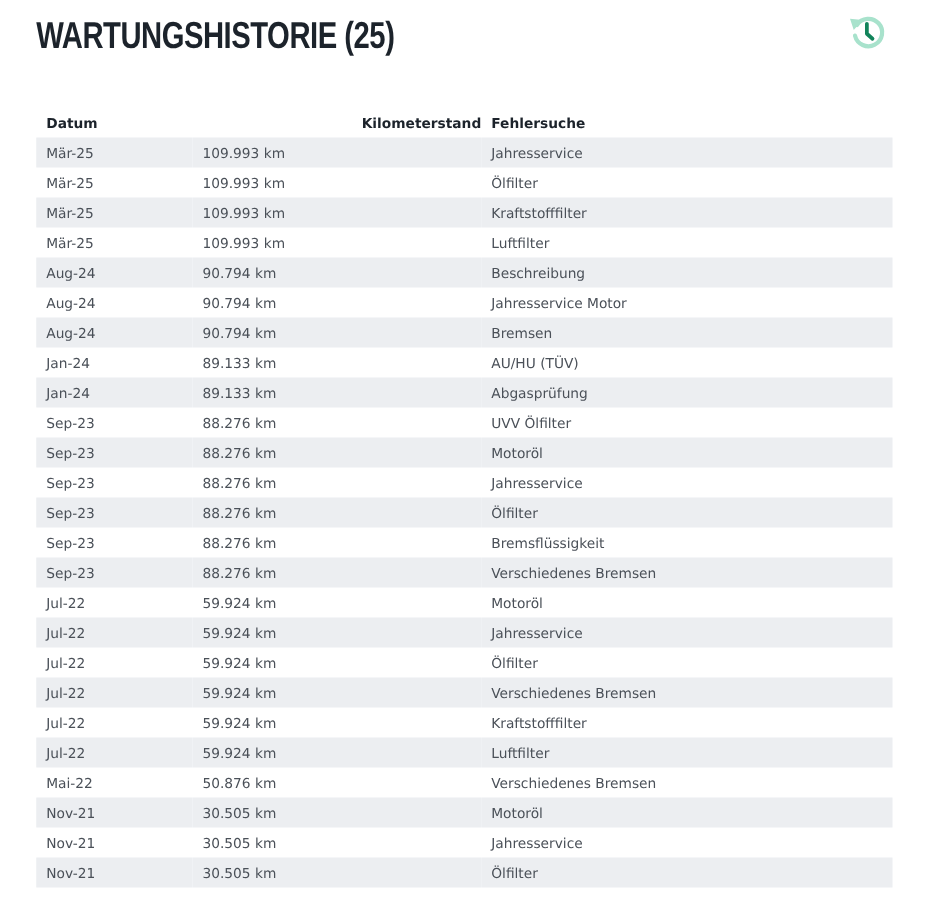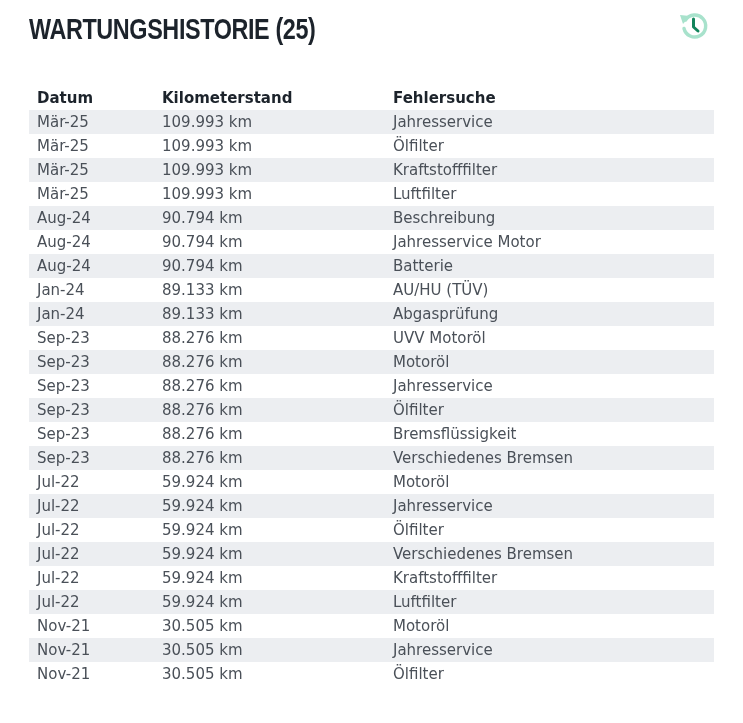--- a/index.html
+++ b/index.html
@@ -5,25 +5,25 @@
     html, body { margin: 0; padding: 0; background: #ffffff; }
     body { width: 743px; height: 723px; position: relative; overflow: hidden;
            font-family: "DejaVu Sans", sans-serif; color: #444a52; }
     .title { position: absolute; left: 29px; top: 12px; margin: 0;
              font-family: "Liberation Sans", sans-serif; font-weight: 700;
              font-size: 30px; letter-spacing: -0.5px; color: #1c232b;
              transform: scaleX(0.78); transform-origin: left top; white-space: nowrap; }
     .history-btn { position: absolute; left: 676px; top: 8px; width: 36px; height: 36px;
                    display: flex; align-items: center; justify-content: center; cursor: pointer; }
     table { position: absolute; left: 29px; top: 86px; width: 685px;
-            border-collapse: collapse; font-size: 15px; }
+            border-collapse: collapse; font-size: 11px; }
     th { text-align: left; font-weight: 700; color: #1c232b; height: 24px; padding: 0 0 0 8px; }
     td { height: 24px; padding: 0 0 0 8px; color: #4a5058; }
     tbody tr:nth-child(odd) td { background: #eceef1; }
-    .c1 { width: 117px; } .c2 { width: 223px; }
+    .c1 { width: 117px; } .c2 { width: 223px; text-align: right; }
   </style>
 </head>
 <body>
 
 <h1 class="title">WARTUNGSHISTORIE (25)</h1>
 
 <div class="history-btn">
   <svg width="34" height="34" viewBox="0 0 34 34">
     <path d="M8.5 11 A11 11 0 1 1 7 19.5" fill="none" stroke="#a8e2cc" stroke-width="3.4" stroke-linecap="round"></path>
     <polygon points="3,6 13,7 6,15" fill="#a8e2cc"></polygon>
@@ -66,36 +66,36 @@
         <td>Beschreibung</td>
       </tr>
       <tr>
         <td>Aug-24</td>
         <td>90.794 km</td>
         <td>Jahresservice Motor</td>
       </tr>
       <tr>
         <td>Aug-24</td>
         <td>90.794 km</td>
-        <td>Batterie</td>
+        <td>Bremsen</td>
       </tr>
       <tr>
         <td>Jan-24</td>
         <td>89.133 km</td>
         <td>AU/HU (TÜV)</td>
       </tr>
       <tr>
         <td>Jan-24</td>
         <td>89.133 km</td>
         <td>Abgasprüfung</td>
       </tr>
       <tr>
         <td>Sep-23</td>
         <td>88.276 km</td>
-        <td>UVV Motoröl</td>
+        <td>UVV Ölfilter</td>
       </tr>
       <tr>
         <td>Sep-23</td>
         <td>88.276 km</td>
         <td>Motoröl</td>
       </tr>
       <tr>
         <td>Sep-23</td>
         <td>88.276 km</td>
         <td>Jahresservice</td>
@@ -139,20 +139,25 @@
         <td>Jul-22</td>
         <td>59.924 km</td>
         <td>Kraftstofffilter</td>
       </tr>
       <tr>
         <td>Jul-22</td>
         <td>59.924 km</td>
         <td>Luftfilter</td>
       </tr>
       <tr>
+        <td>Mai-22</td>
+        <td>50.876 km</td>
+        <td>Verschiedenes Bremsen</td>
+      </tr>
+      <tr>
         <td>Nov-21</td>
         <td>30.505 km</td>
         <td>Motoröl</td>
       </tr>
       <tr>
         <td>Nov-21</td>
         <td>30.505 km</td>
         <td>Jahresservice</td>
       </tr>
       <tr>

